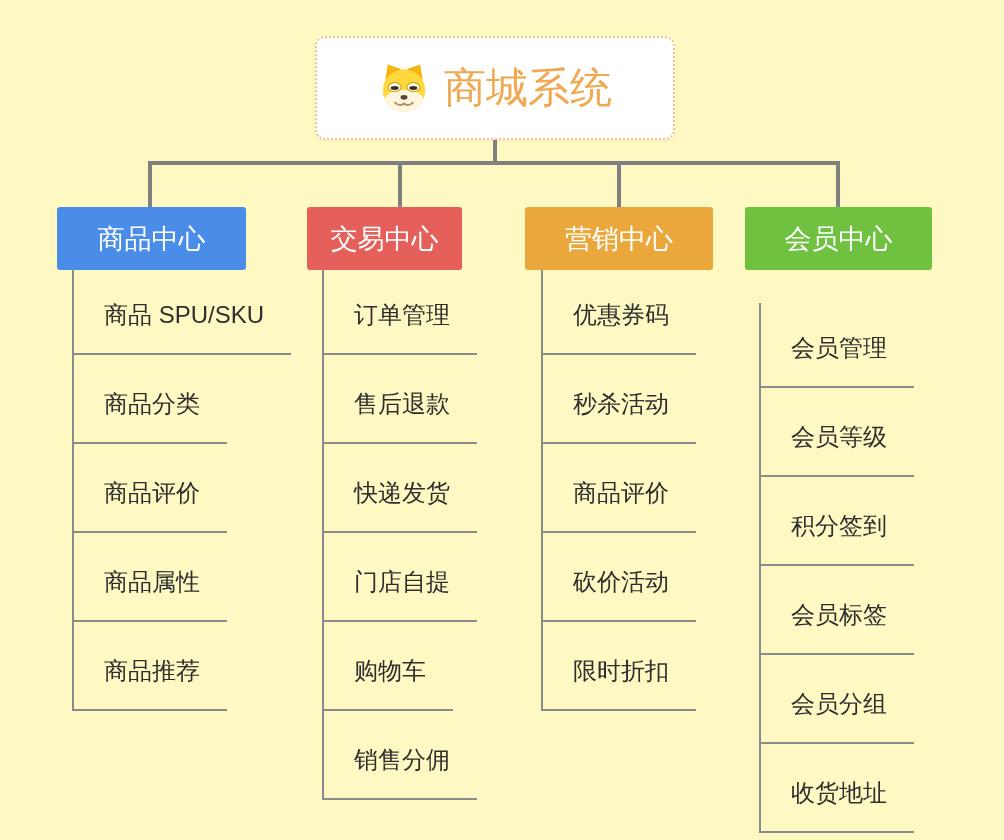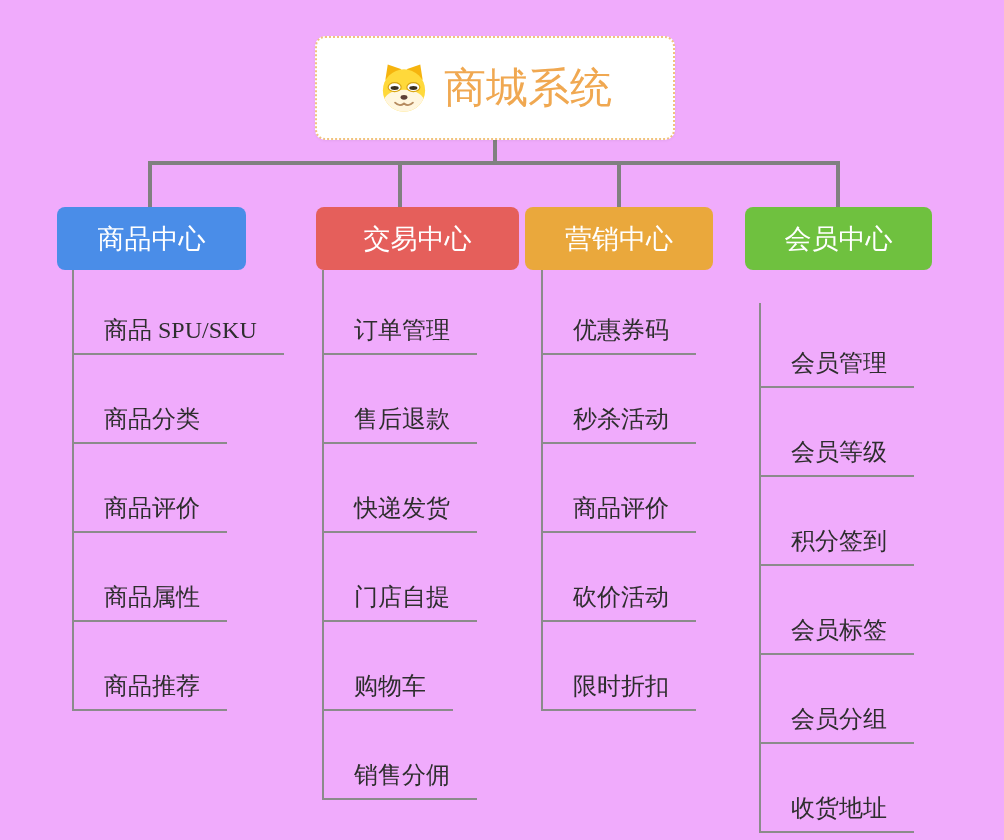--- a/index.html
+++ b/index.html
@@ -6,22 +6,21 @@
   html, body { width: 1004px; height: 840px; }
   body {
     font-family: "Liberation Sans", "DejaVu Sans", sans-serif;
     background: #f5f5f6;
     overflow: hidden;
   }
   .canvas {
     position: relative;
     width: 1004px;
     height: 840px;
-    background: #f0abfc;
-    font-family: Liberation Serif, serif;
+    background: #fef9c3;
   }
 
   
   .conn { position: absolute; background: #808080; }
   .conn.stem { left: 493px; top: 140px; width: 4px; height: 25px; }
   .conn.bus  { left: 148px; top: 161px; width: 692px; height: 4px; }
   .conn.drop { top: 161px; width: 4px; height: 50px; }
   .conn.d0 { left: 148px; }
   .conn.d1 { left: 398px; }
   .conn.d2 { left: 617px; }
@@ -49,52 +48,52 @@
     white-space: nowrap;
   }
   .dog-icon { display: inline-flex; width: 52px; height: 52px; }
   .dog-icon svg { width: 100%; height: 100%; }
 
   
   .branch-box {
     position: absolute;
     top: 207px;
     height: 63px;
-    border-radius: 8px;
+    border-radius: 3px;
     color: #ffffff;
     font-size: 27px;
     display: flex;
     align-items: center;
     justify-content: center;
     white-space: nowrap;
     cursor: pointer;
   }
   .b0 { left: 57px;  width: 189px; background: #4a8de8; }
-  .b1 { left: 316px; width: 203px; background: #e55f5b; text-align: right; }
+  .b1 { left: 307px; width: 155px; background: #e55f5b; text-align: right; }
   .b2 { left: 525px; width: 188px; background: #eaa83c; }
   .b3 { left: 745px; width: 187px; background: #6fc13f; }
 
   
   .items {
     position: absolute;
     top: 270px;
     display: flex;
     flex-direction: column;
     align-items: flex-start;
     border-left: 2px solid #8b8b8b;
   }
   .c0 { left: 72px; }
   .c1 { left: 322px; }
   .c2 { left: 541px; }
   .c3 { left: 759px; margin-top: 33px; }
   .item {
     height: 89px;
     display: flex;
     align-items: flex-end;
-    padding: 0 27px 8px 30px;
+    padding: 0 27px 24px 30px;
     border-bottom: 2px solid #8b8b8b;
     font-size: 24px;
     line-height: 1.15;
     color: #2e2e2e;
     white-space: nowrap;
     cursor: pointer;
   }
   .item:first-child { height: 85px; }
 </style>
 </head>

